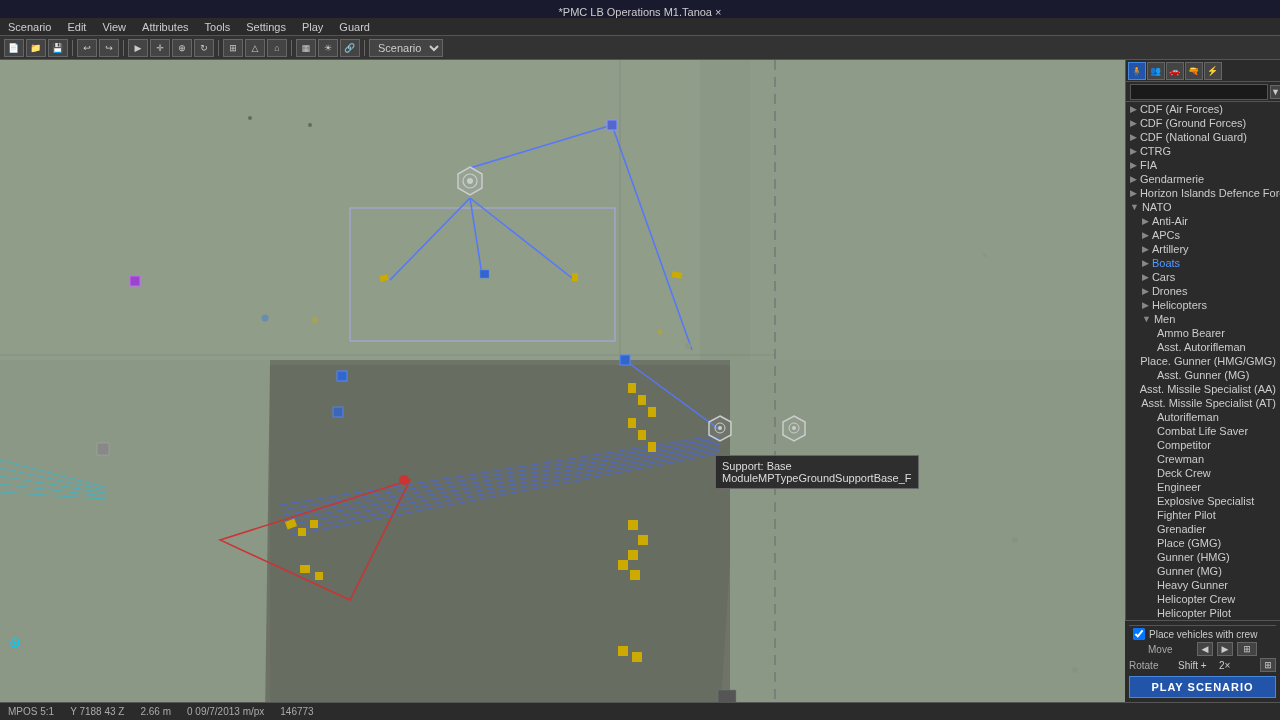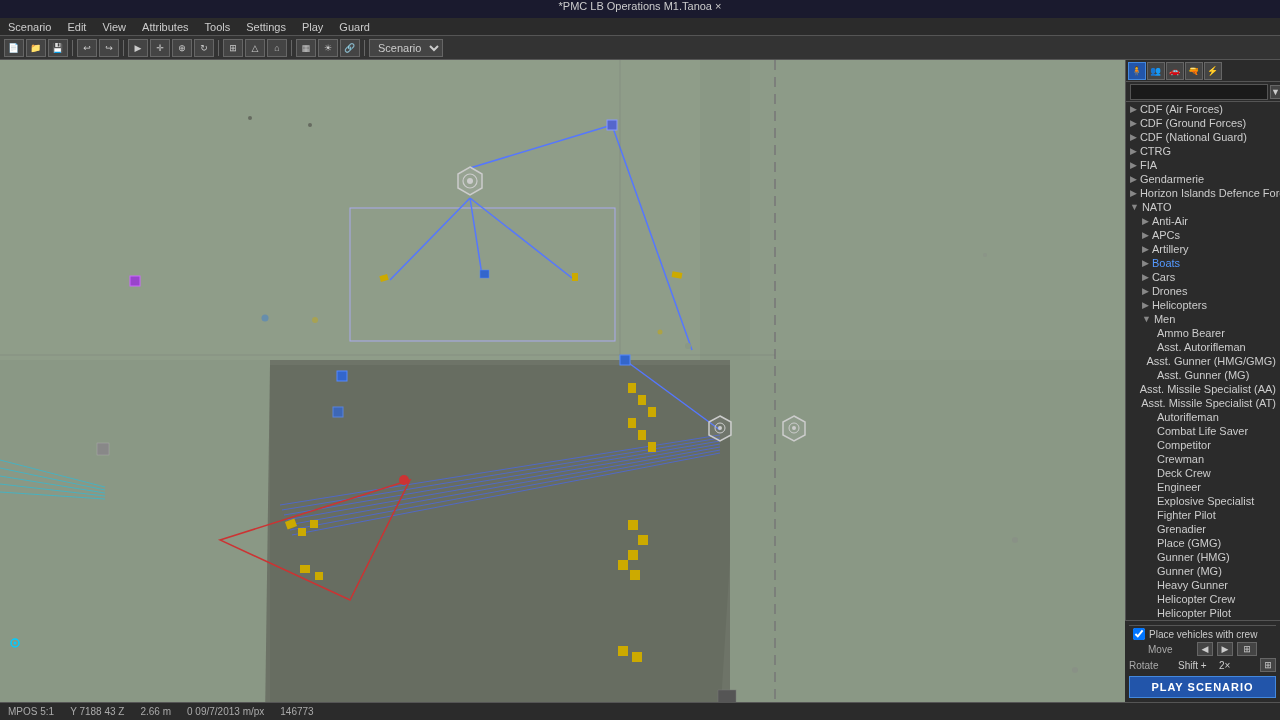--- a/index.html
+++ b/index.html
@@ -1,20 +1,20 @@
 <!DOCTYPE html>
 <html><head>
   <meta charset="utf-8">
   <style>
     * { margin: 0; padding: 0; box-sizing: border-box; }
     body { width: 1280px; height: 720px; overflow: hidden; background: #3a3a3a; font-family: Arial, sans-serif; font-size: 11px; color: #ddd; }
     
     
     #titlebar {
-      width: 100%; height: 18px; background: #1a1a2e; display: flex; align-items: flex-start; justify-content: center;
+      width: 100%; height: 18px; background: #1a1a2e; display: flex; align-items: flex-end; justify-content: center;
       color: #ccc; font-size: 11px; position: absolute; top: 0; left: 0; z-index: 100;
     }
     
     
     #menubar {
       width: 100%; height: 18px; background: #2b2b2b; display: flex; align-items: center;
       position: absolute; top: 18px; left: 0; z-index: 100; border-bottom: 1px solid #555;
     }
     #menubar span {
       padding: 0 8px; color: #ccc; cursor: pointer; font-size: 11px;
@@ -305,20 +305,24 @@
       <circle cx="404" cy="420" r="5" fill="#cc3333"></circle>
 
       <line x1="25" y1="680" x2="25" y2="655" stroke="#22cc22" stroke-width="1.5"></line>
       <line x1="25" y1="680" x2="50" y2="680" stroke="#cc3333" stroke-width="1.5"></line>
       <text x="28" y="651" fill="#22cc22" font-size="8">Y</text>
       <text x="52" y="683" fill="#cc3333" font-size="8">X</text>
 
       <rect x="718" y="630" width="18" height="25" fill="#555" stroke="#777" stroke-width="0.5"></rect>
     </svg>
 
+    <div id="tooltip">
+      <div>Support: Base</div>
+      <div>ModuleMPTypeGroundSupportBase_F</div>
+    </div>
 
   </div>
 
   <div id="right-panel">
 
 
     <div id="panel-icons">
       <div class="panel-icon-btn active">🧍</div>
       <div class="panel-icon-btn">👥</div>
       <div class="panel-icon-btn">🚗</div>
@@ -413,21 +417,21 @@
         <div class="tree-item">
           <span class="tree-indent" style="display:inline-block;width:12px;"></span>
           <span class="tree-indent" style="display:inline-block;width:12px;"></span>
           <span class="tree-arrow"></span>
           <span>Asst. Autorifleman</span>
         </div>
         <div class="tree-item">
           <span class="tree-indent" style="display:inline-block;width:12px;"></span>
           <span class="tree-indent" style="display:inline-block;width:12px;"></span>
           <span class="tree-arrow"></span>
-          <span>Asst. Gunner (HMG/GMG)</span>
+          <span>Place. Gunner (HMG/GMG)</span>
         </div>
         <div class="tree-item">
           <span class="tree-indent" style="display:inline-block;width:12px;"></span>
           <span class="tree-indent" style="display:inline-block;width:12px;"></span>
           <span class="tree-arrow"></span>
           <span>Asst. Gunner (MG)</span>
         </div>
         <div class="tree-item">
           <span class="tree-indent" style="display:inline-block;width:12px;"></span>
           <span class="tree-indent" style="display:inline-block;width:12px;"></span>

